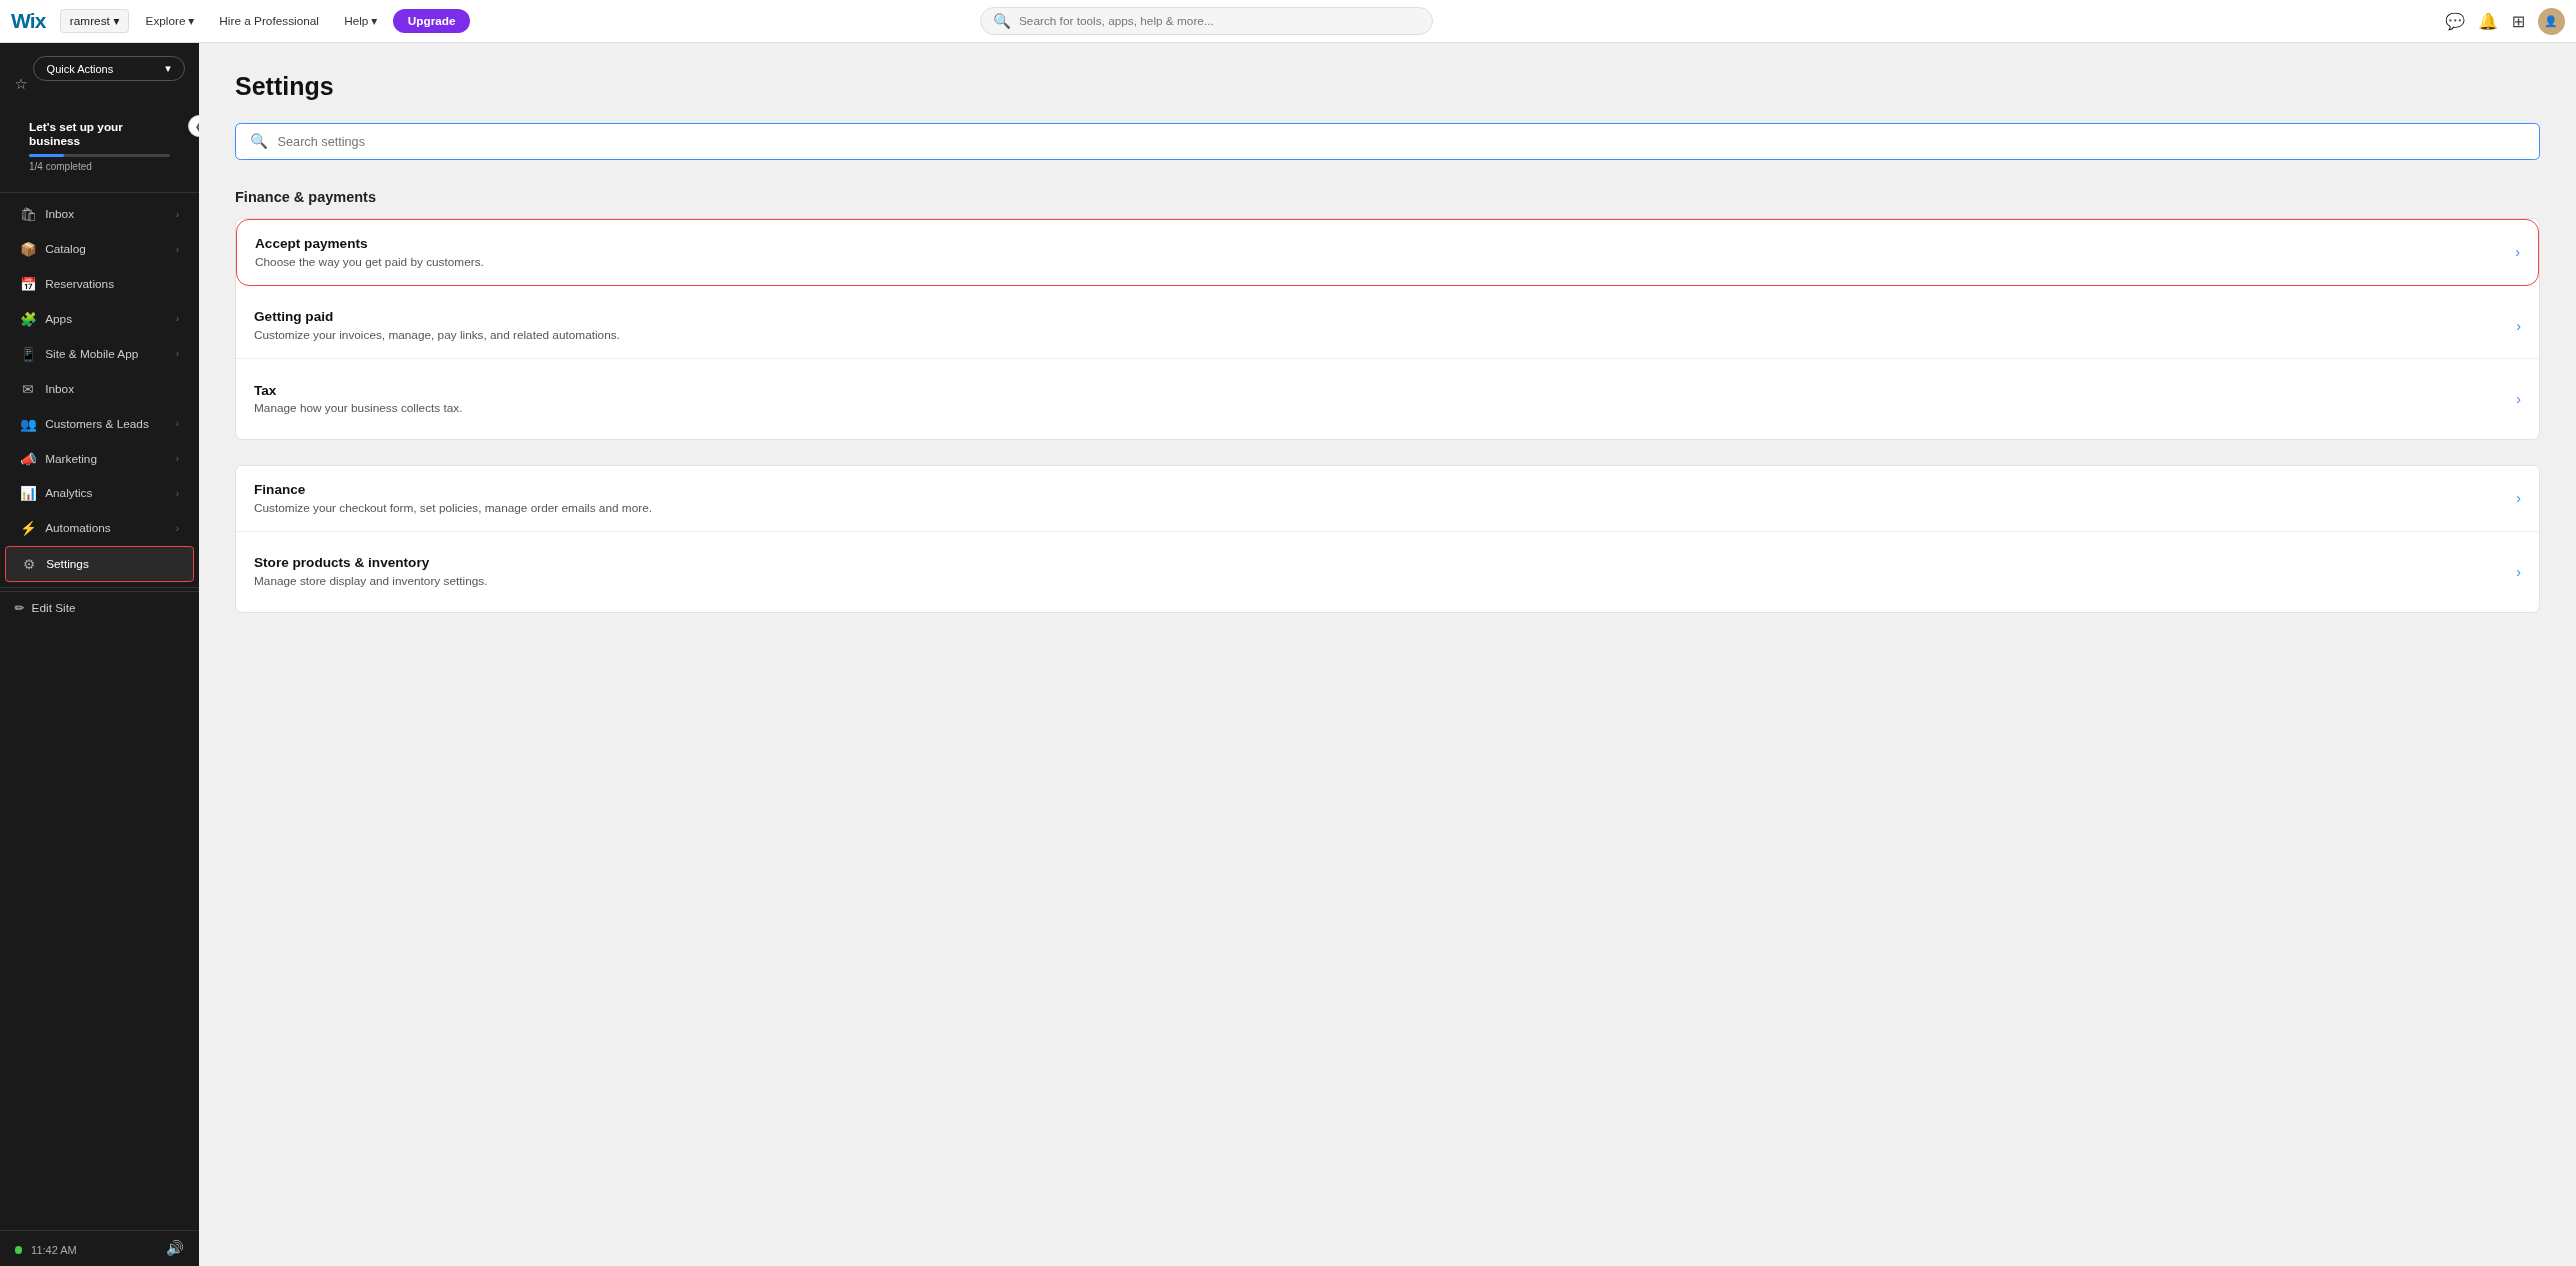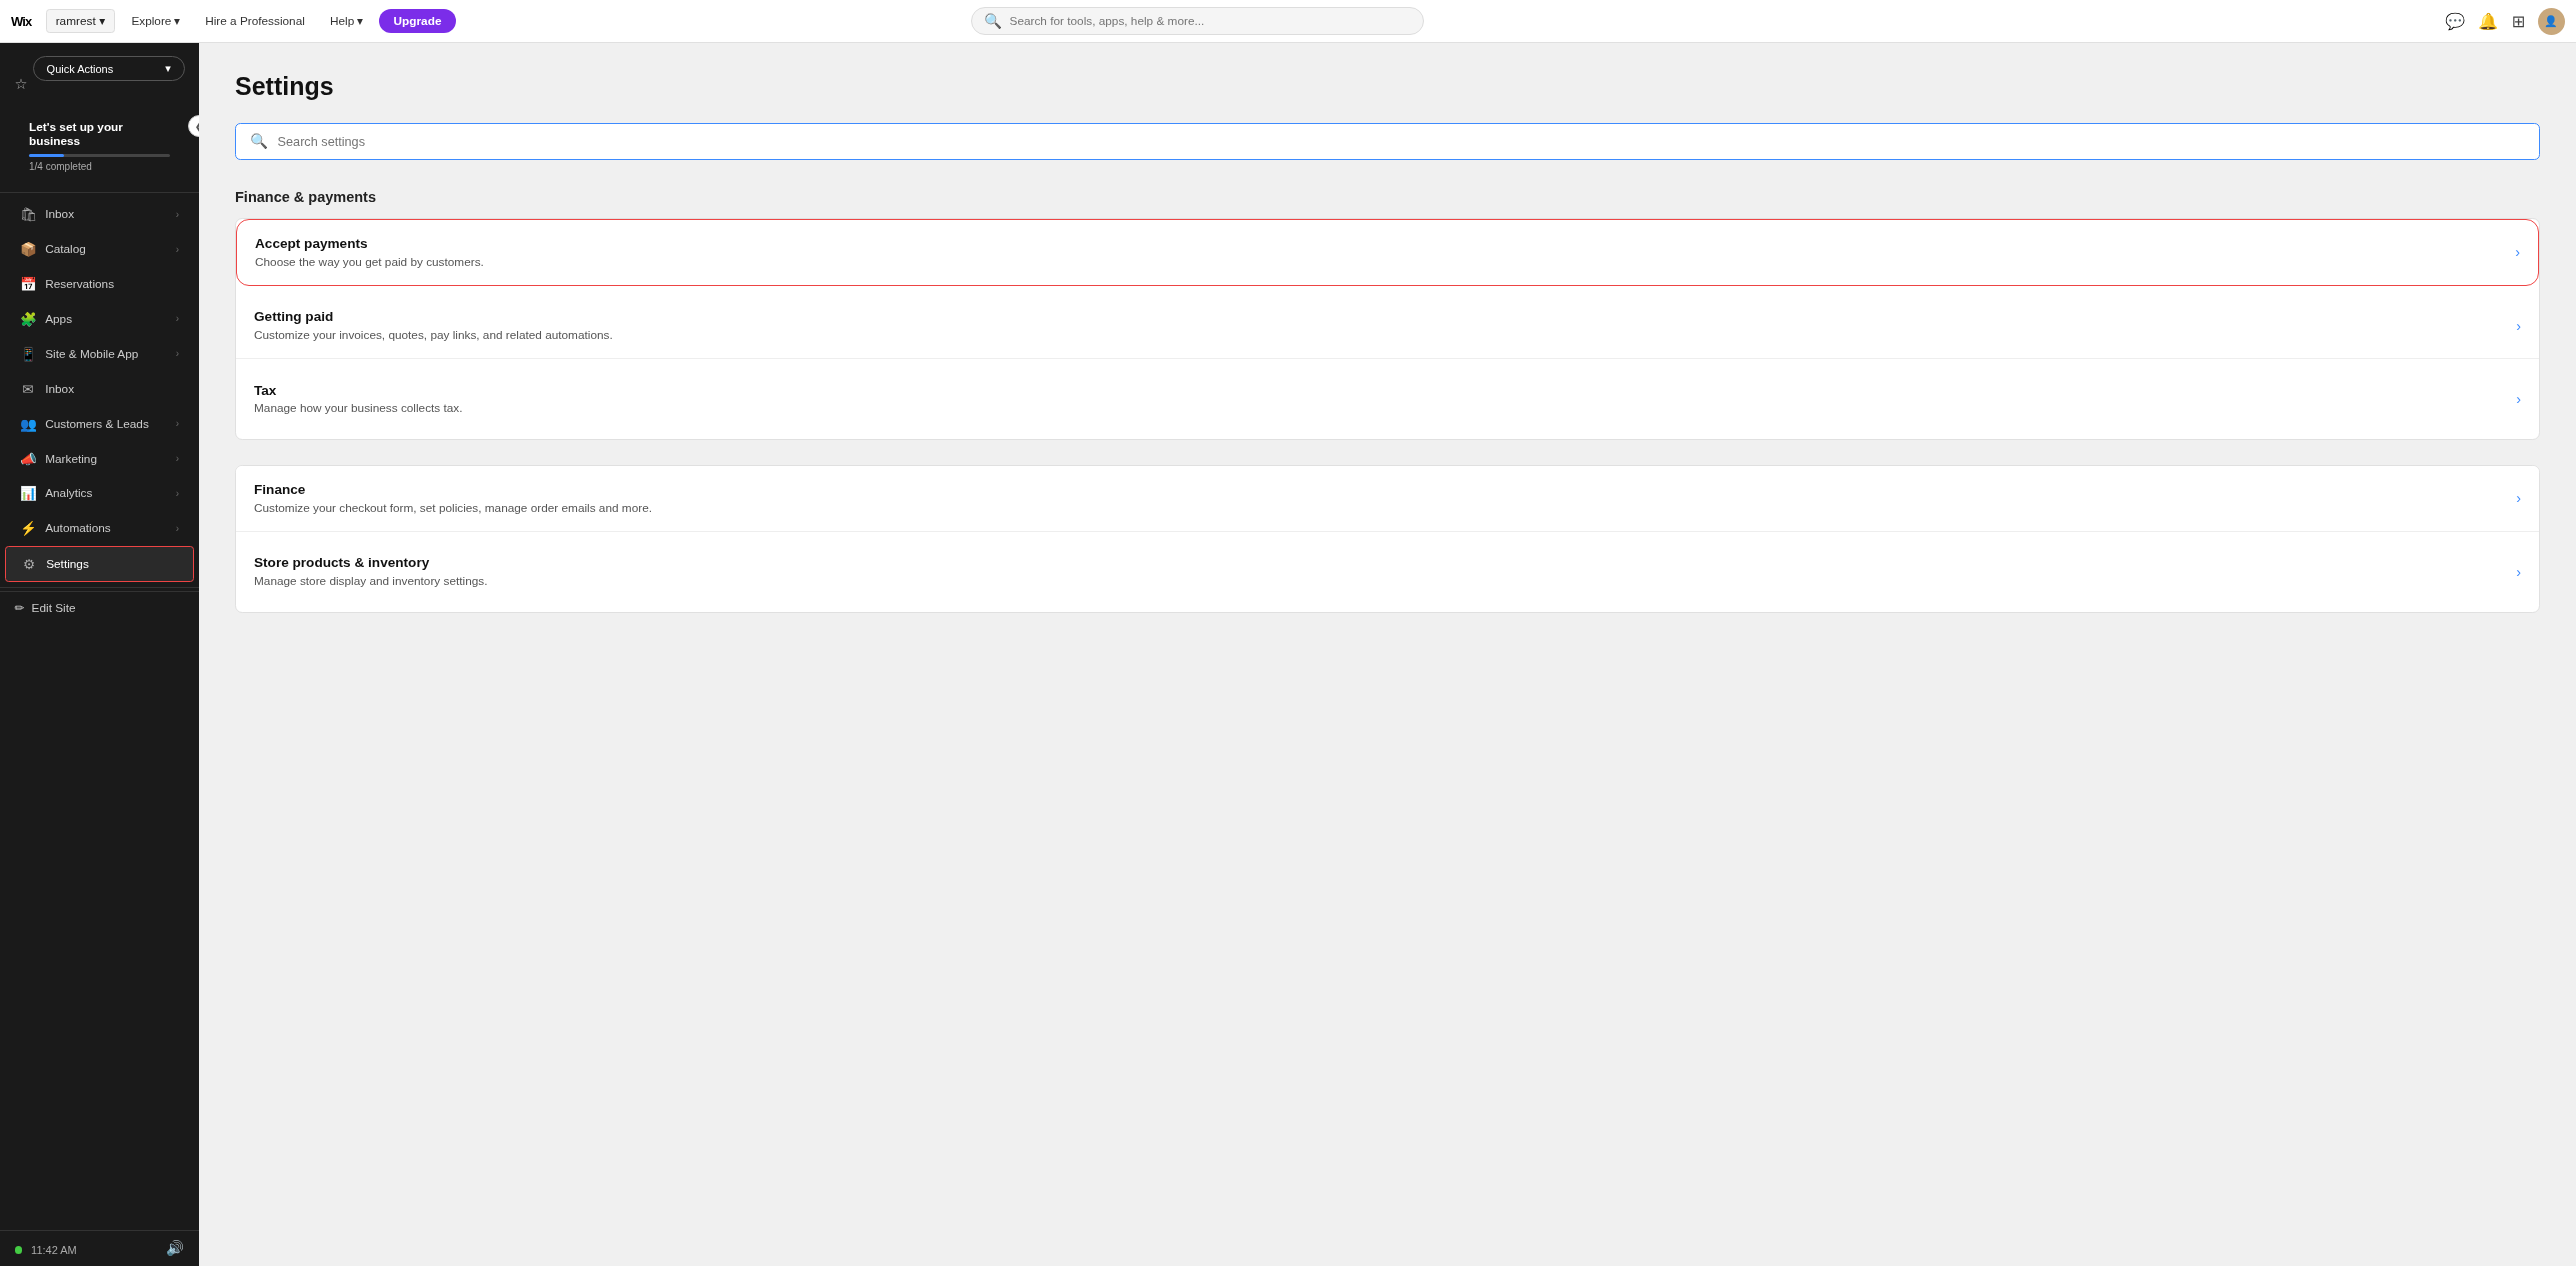--- a/index.html
+++ b/index.html
@@ -3,21 +3,21 @@
   <meta charset="utf-8">
   <style>
     * { box-sizing: border-box; margin: 0; padding: 0; }
     body { font-family: 'Helvetica Neue', Arial, sans-serif; background: #f0f0f0; display: flex; flex-direction: column; height: 100vh; overflow: hidden; }
 
     
     .topnav {
       display: flex; align-items: center; background: #fff; height: 43px;
       border-bottom: 0.9px solid #e0e0e0; padding: 0 11px; gap: 7.2px; flex-shrink: 0; z-index: 10;
     }
-    .wix-logo { font-weight: 900; font-size: 13px; color: #000000; letter-spacing: -0.9px; margin-right: 7.2px; }
+    .wix-logo { font-weight: 900; font-size: 21px; color: #0369a1; letter-spacing: -0.9px; margin-right: 7.2px; }
     .site-selector {
       display: flex; align-items: center; gap: 3.6px; font-size: 11.8px; color: #222;
       background: #f5f5f5; border: 0.9px solid #ddd; border-radius: 3.6px; padding: 3.6px 9px; cursor: pointer;
     }
     .nav-item { font-size: 11.8px; color: #333; padding: 0 9px; cursor: pointer; display: flex; align-items: center; gap: 2.7px; }
     .upgrade-btn {
       background: #7b2de9; color: #fff; border: none; border-radius: 18px;
       padding: 5.4px 14.5px; font-size: 11.8px; cursor: pointer; font-weight: 600;
     }
     .search-bar {
@@ -287,21 +287,21 @@
             <div class="settings-card highlighted">
       <div class="card-text">
         <div class="card-text-title">Accept payments</div>
         <div class="card-text-desc">Choose the way you get paid by customers.</div>
       </div>
       <span class="card-chevron">›</span>
     </div>
             <div class="settings-card">
       <div class="card-text">
         <div class="card-text-title">Getting paid</div>
-        <div class="card-text-desc">Customize your invoices, quotes, pay links, and related automations.</div>
+        <div class="card-text-desc">Customize your invoices, manage, pay links, and related automations.</div>
       </div>
       <span class="card-chevron">›</span>
     </div>
             <div class="settings-card">
       <div class="card-text">
         <div class="card-text-title">Tax</div>
         <div class="card-text-desc">Manage how your business collects tax.</div>
       </div>
       <span class="card-chevron">›</span>
     </div>

